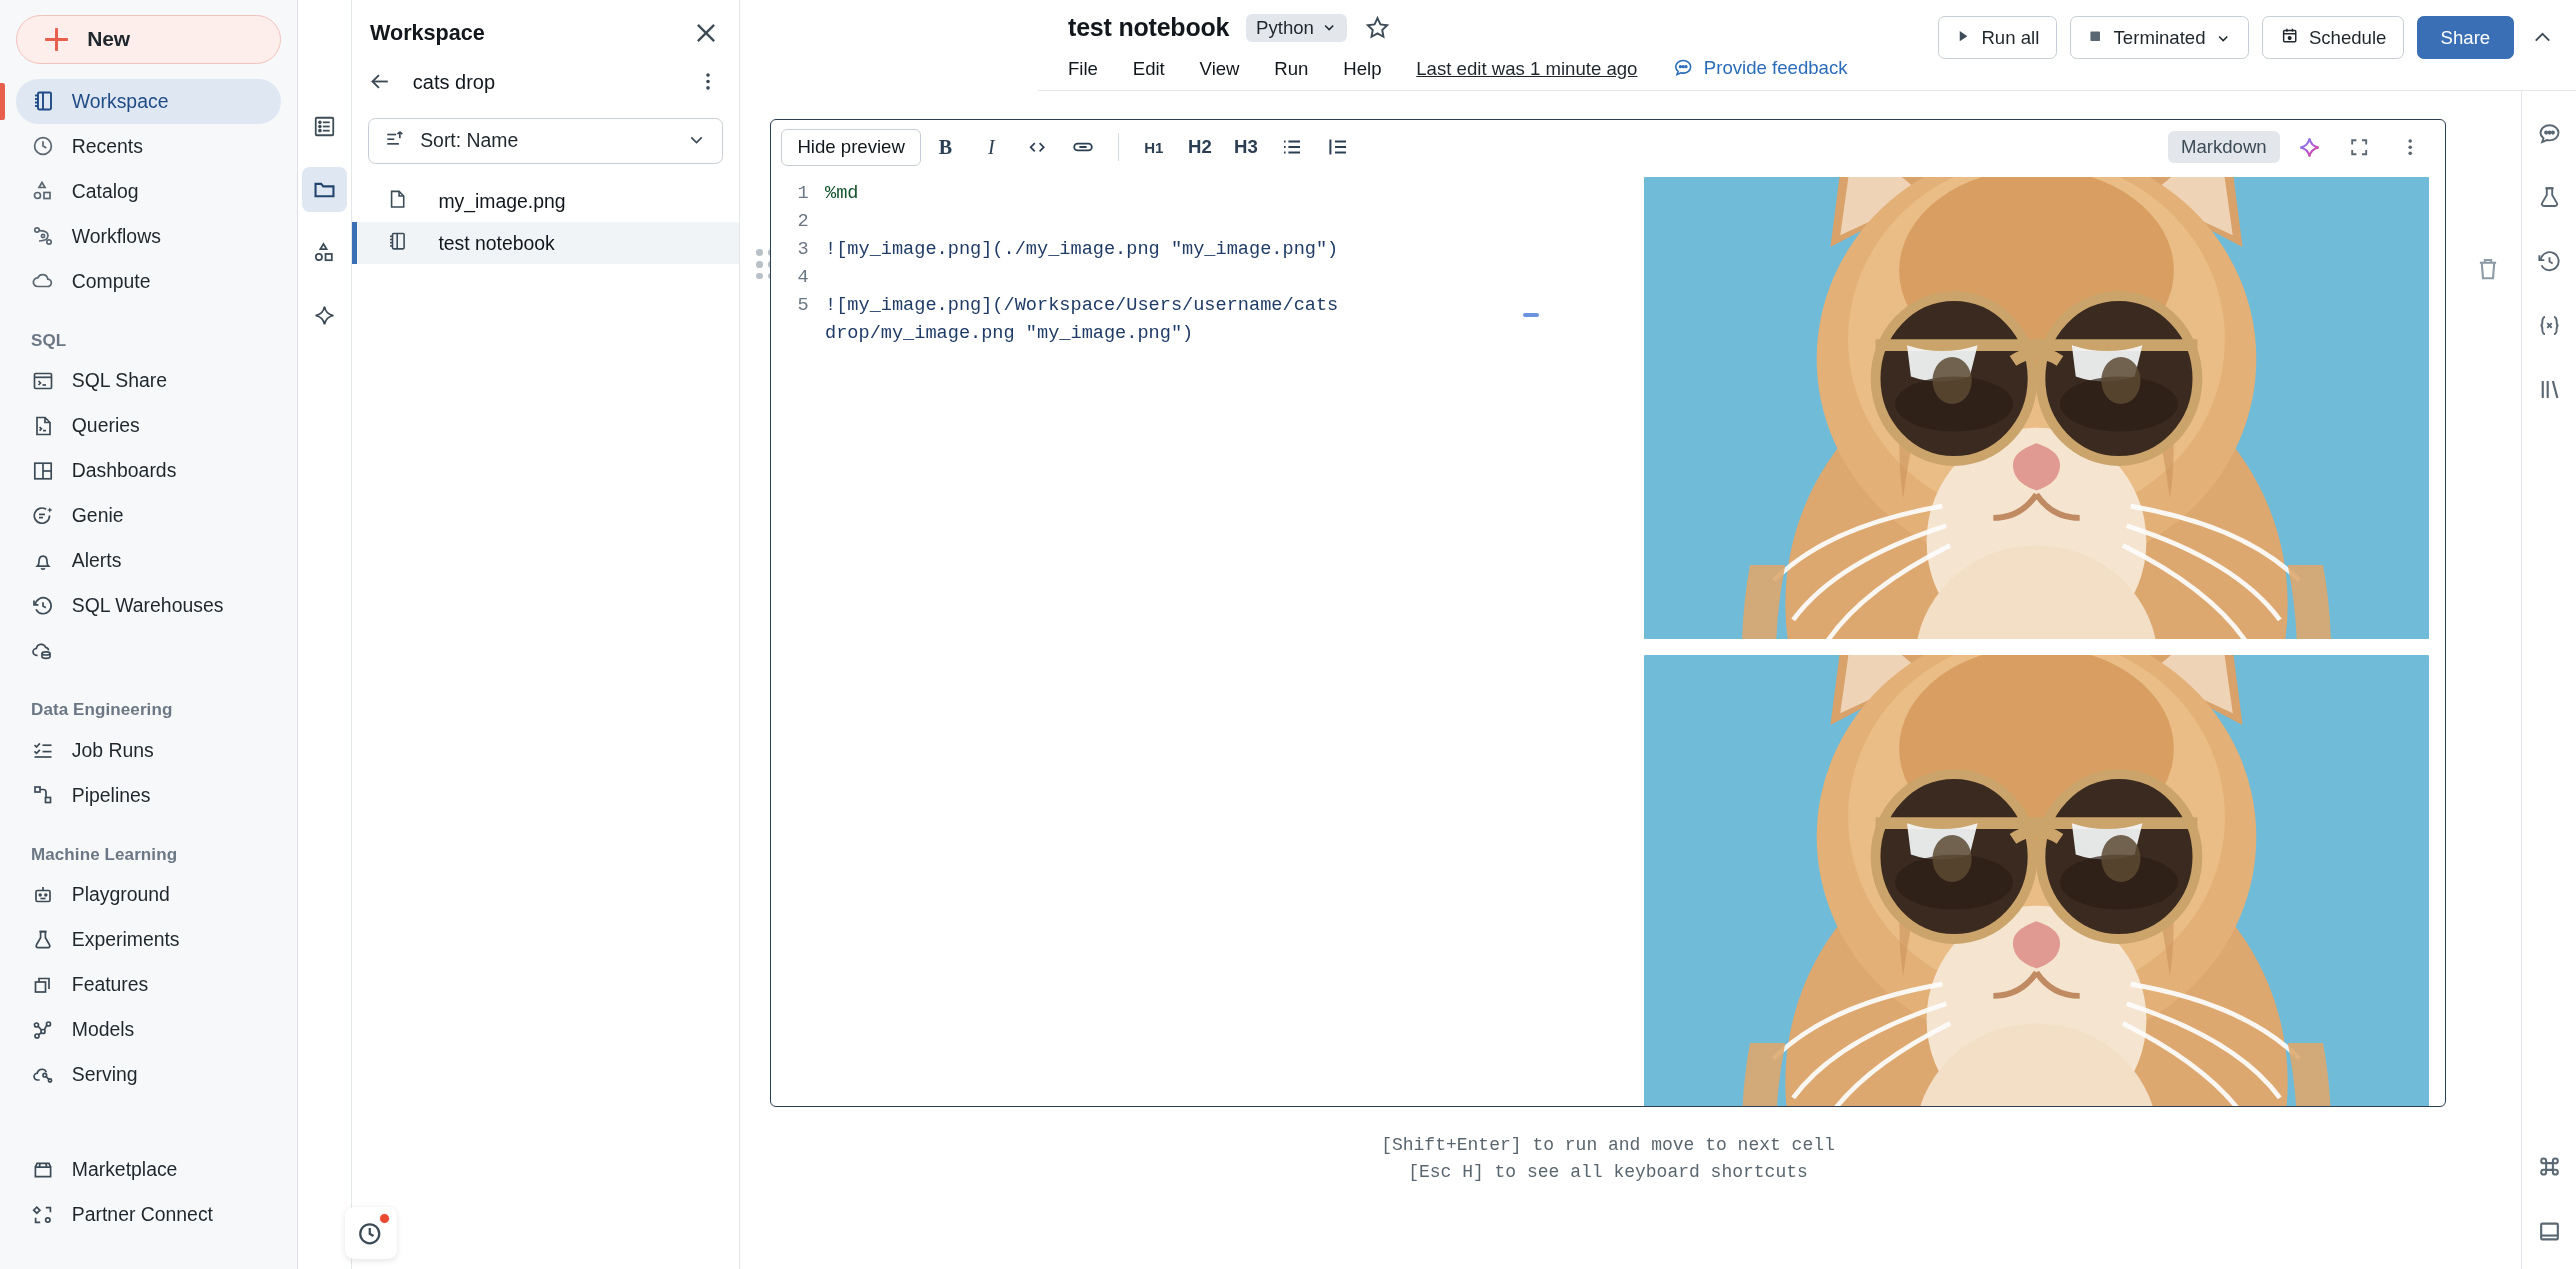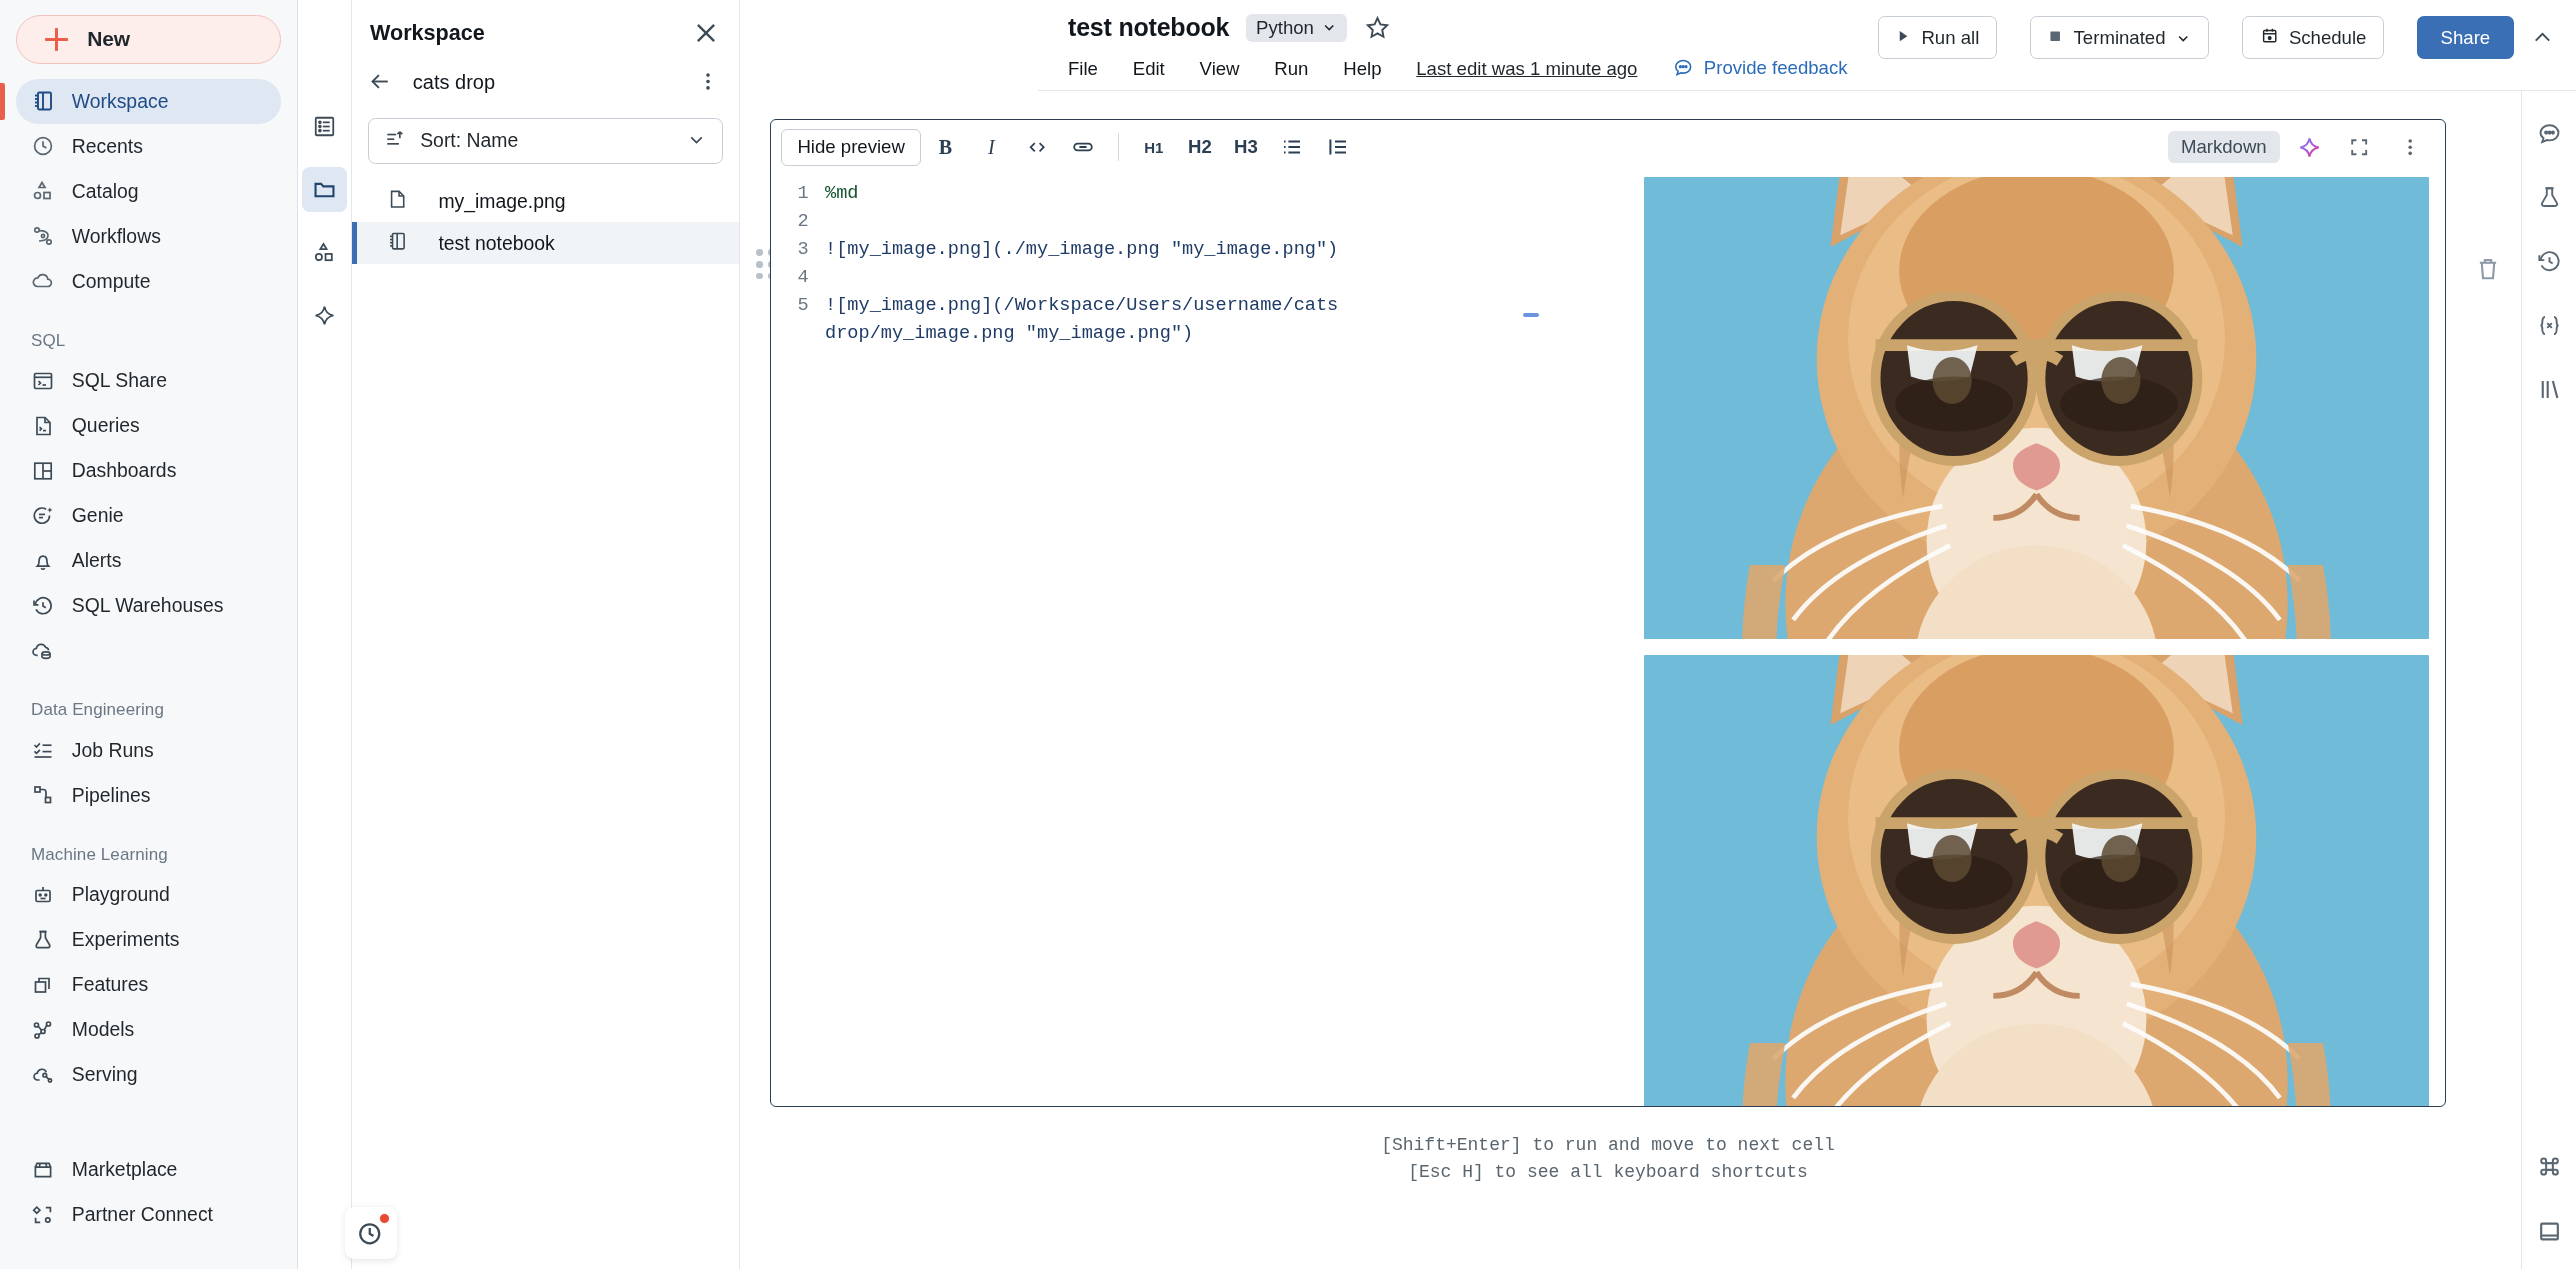--- a/index.html
+++ b/index.html
@@ -50,21 +50,21 @@
   .nav-item.active { background: #dfe7f2; }
   .nav-item.active .lbl { color: #1f4b86; font-weight: 400; }
   .nav-item.active::before {
     content: ""; position: absolute; left: -16.4px; top: 3.7px;
     width: 5.2px; height: 37px; background: #e8604c; border-radius: 0 2.2px 2.2px 0;
   }
   .ico { width: 24px; height: 24px; flex: 0 0 24px; display: block; }
   .ico svg { display: block; width: 24px; height: 24px; }
 
   .nav-section {
-    font-size: 17px; color: #6b7784; margin: 27px 0 7.5px 31px; letter-spacing: 0.1px;
+    font-size: 17px; color: #6b7784; margin: 27px 0 7.5px 31px; letter-spacing: 0.1px; font-weight: bold;
   }
   .nav-gap { height: 25px; }
 
   .clock-badge {
     position: absolute; left: 345px; bottom: 10.4px;
     width: 52px; height: 52px; background: #fff; border-radius: 9px;
     display: flex; align-items: center; justify-content: center;
     box-shadow: 0 1.5px 6px rgba(0,0,0,0.10);
     z-index: 30;
   }
@@ -147,21 +147,21 @@
     display: flex; align-items: center; gap: 9px; margin-left: 27px; cursor: pointer;
   }
   .feedback .lbl { font-size: 18.6px; color: #2b6cb8; }
 
   .topbar-right {
     margin-left: auto; display: flex; align-items: center; gap: 13.4px; padding: 16.4px 21px 0 0;
   }
   .tb-btn {
     height: 43px; border: 0.7px solid #c7cdd4; border-radius: 6.7px; background: #fff;
     display: flex; align-items: center; gap: 9.7px; padding: 0 16.4px;
-    font-size: 18.6px; color: #1f272d; cursor: pointer; white-space: nowrap; margin-left: 20px;
+    font-size: 18.6px; color: #1f272d; cursor: pointer; white-space: nowrap;
   }
   .tb-btn.primary { background: #3a6fb5; border-color: #3a6fb5; color: #fff; padding: 0 22.4px; }
   .chev-up { width: 25px; height: 25px; cursor: pointer; margin-left: 3px; }
 
   
   .nb-body {
     position: absolute; top: 91px; left: 0; right: 55px; bottom: 0;
     overflow: hidden; background: #fff;
   }
   .cell-wrap { position: relative; padding: 28px 75px 0 30px; }

